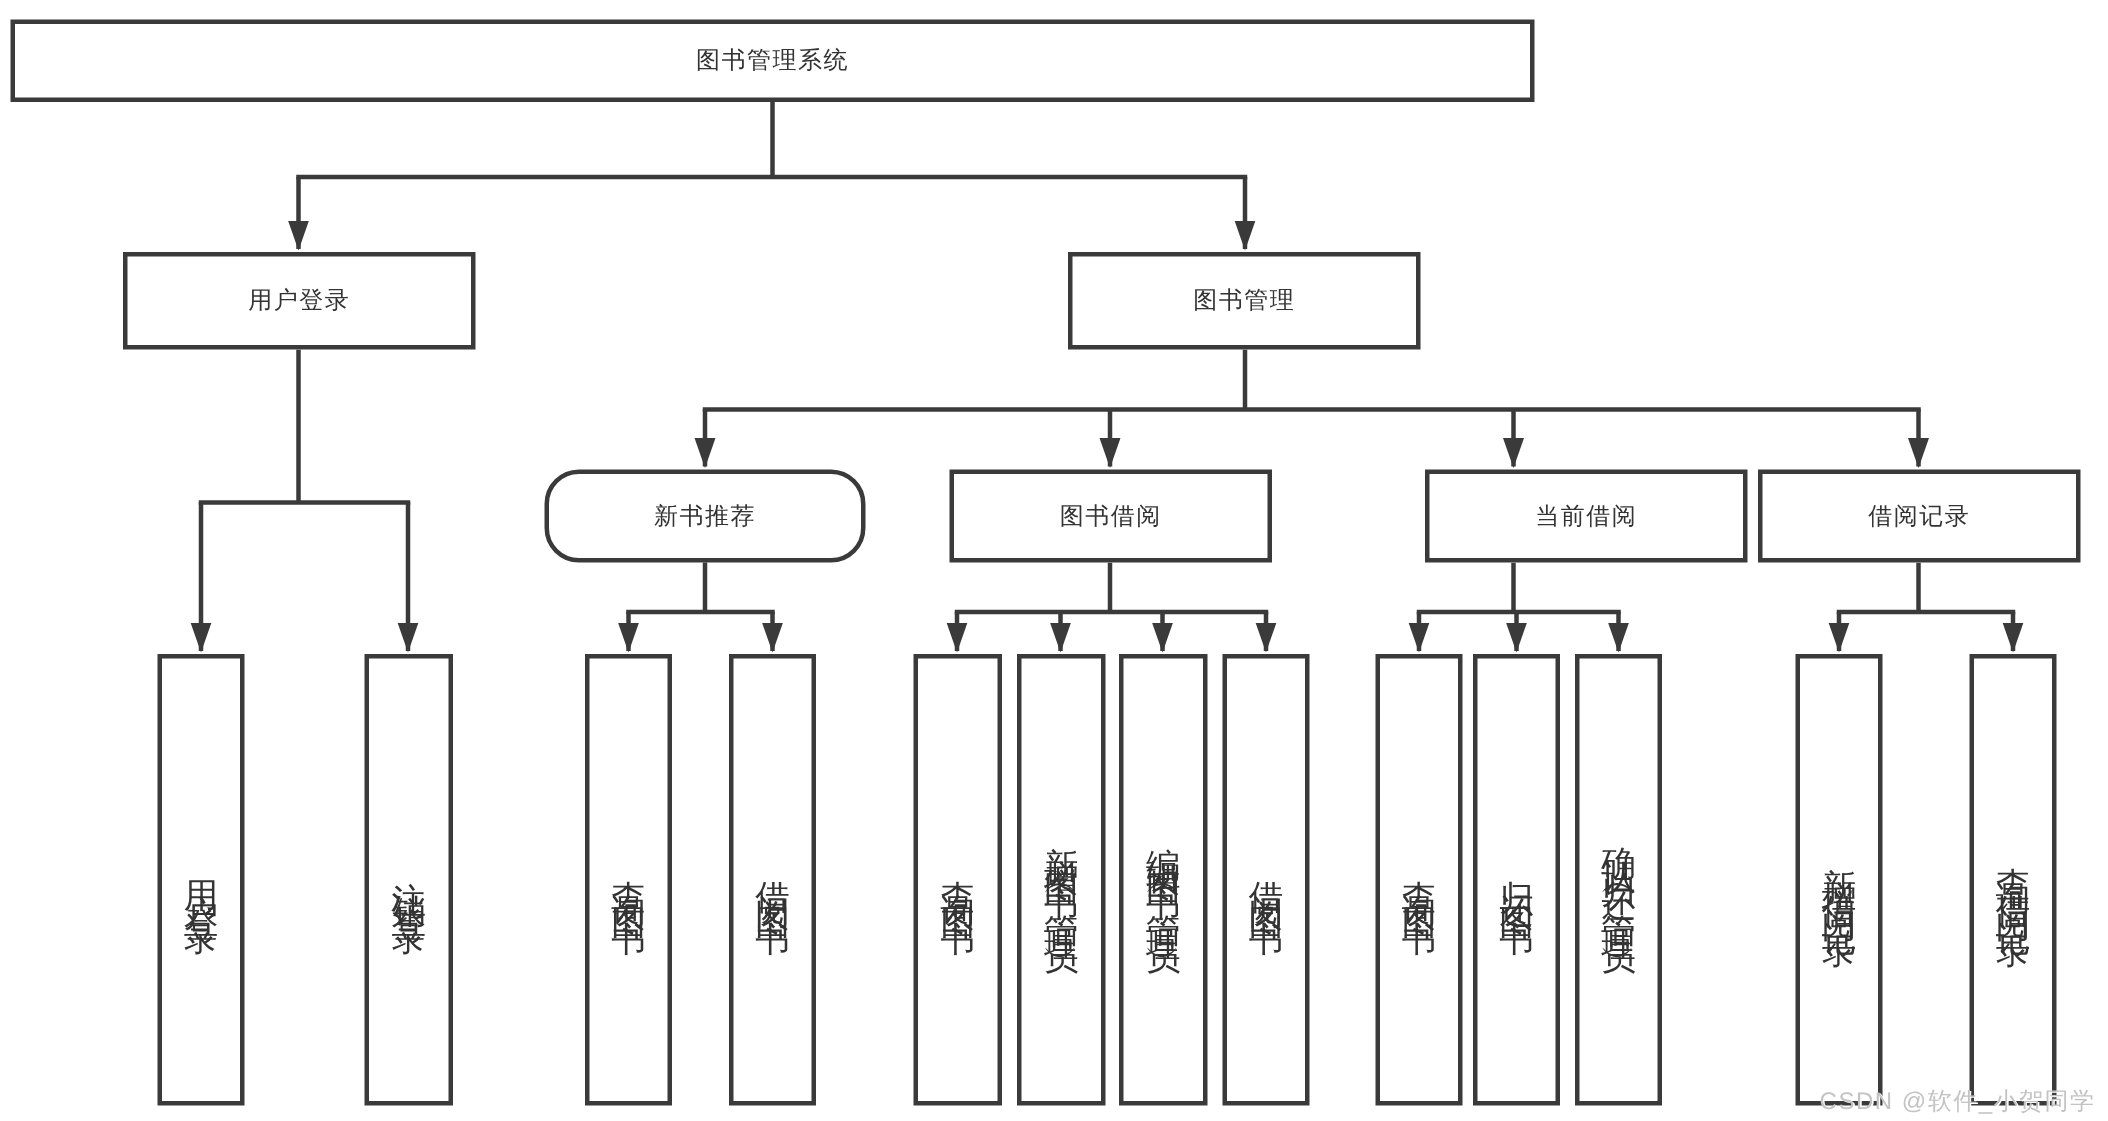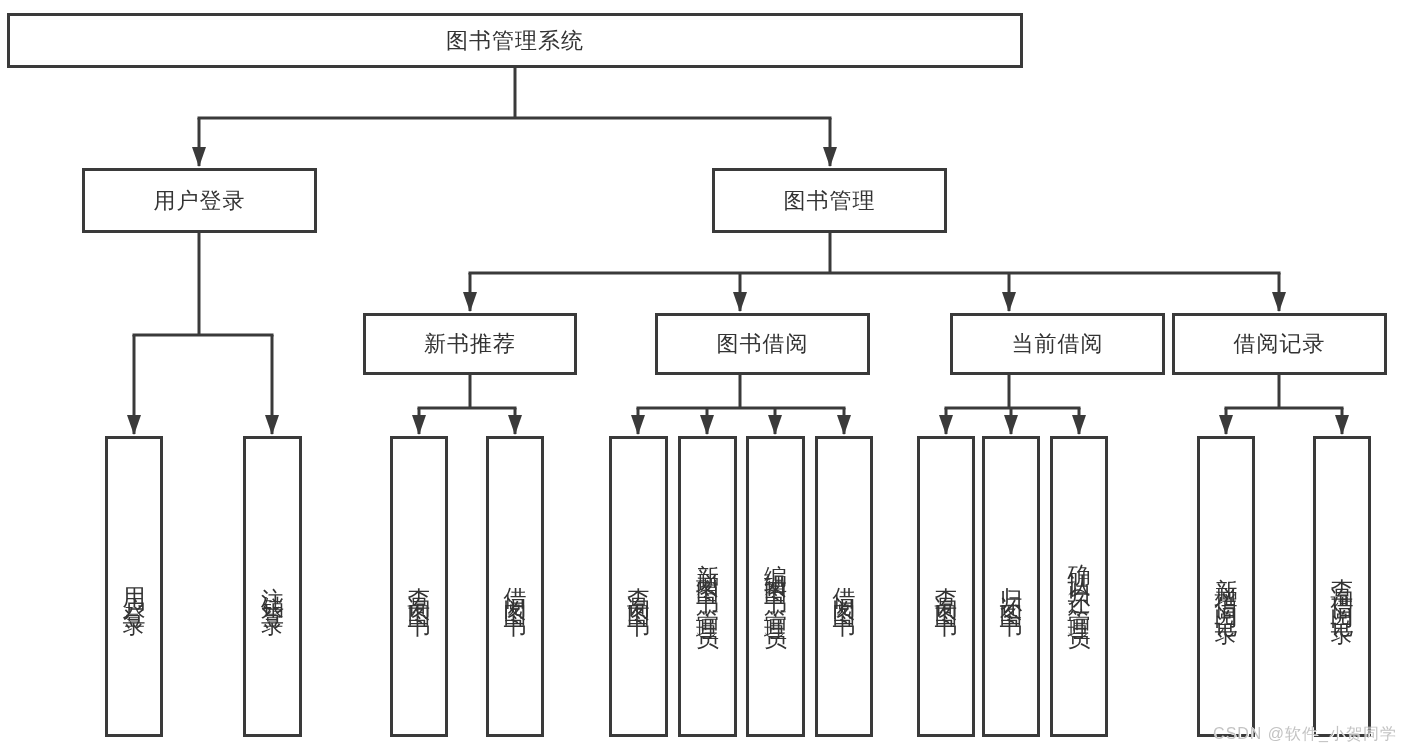--- a/index.html
+++ b/index.html
@@ -22,39 +22,39 @@
   }
   .node {
     position: absolute;
     box-sizing: border-box;
     background: #ffffff;
     border: 3px solid #3a3a3a;
     display: flex;
     align-items: center;
     justify-content: center;
     color: #333333;
-    font-size: 22px;
+    font-size: 16px;
     letter-spacing: 1px;
     z-index: 2;
   }
   .node.vbox {
     writing-mode: vertical-lr;
     text-orientation: mixed;
     letter-spacing: 9px;
     font-size: 23px;
     line-height: 1;
   }
   
   .n-root      { left: 7px;    top: 13px;  width: 1016px; height: 55px; }
   
   .n-userlogin { left: 82px;   top: 168px; width: 235px;  height: 65px; }
   .n-bookmgmt  { left: 712px;  top: 168px; width: 235px;  height: 65px; }
   
-  .n-newbook   { left: 363px;  top: 313px; width: 214px;  height: 62px; }
-  .n-bookborrow{ left: 633px;  top: 313px; width: 215px;  height: 62px; margin-left: 22px; }
+  .n-newbook   { left: 363px;  top: 313px; width: 214px;  height: 62px; border-radius: 23px; }
+  .n-bookborrow{ left: 633px;  top: 313px; width: 215px;  height: 62px; }
   .n-curborrow { left: 902px;  top: 313px; width: 215px;  height: 62px; margin-left: 48px; }
   .n-borrowrec { left: 1172px; top: 313px; width: 215px;  height: 62px; }
   
   .vbox        { top: 436px; height: 301px; width: 58px; }
   .n-ul-login  { left: 105px; }
   .n-ul-logout { left: 243px; width: 59px; }
   .n-nb-query  { left: 390px; }
   .n-nb-borrow { left: 486px; }
   .n-bb-query  { left: 609px; width: 59px; }
   .n-bb-add    { left: 678px; width: 59px; letter-spacing: 6px; }

